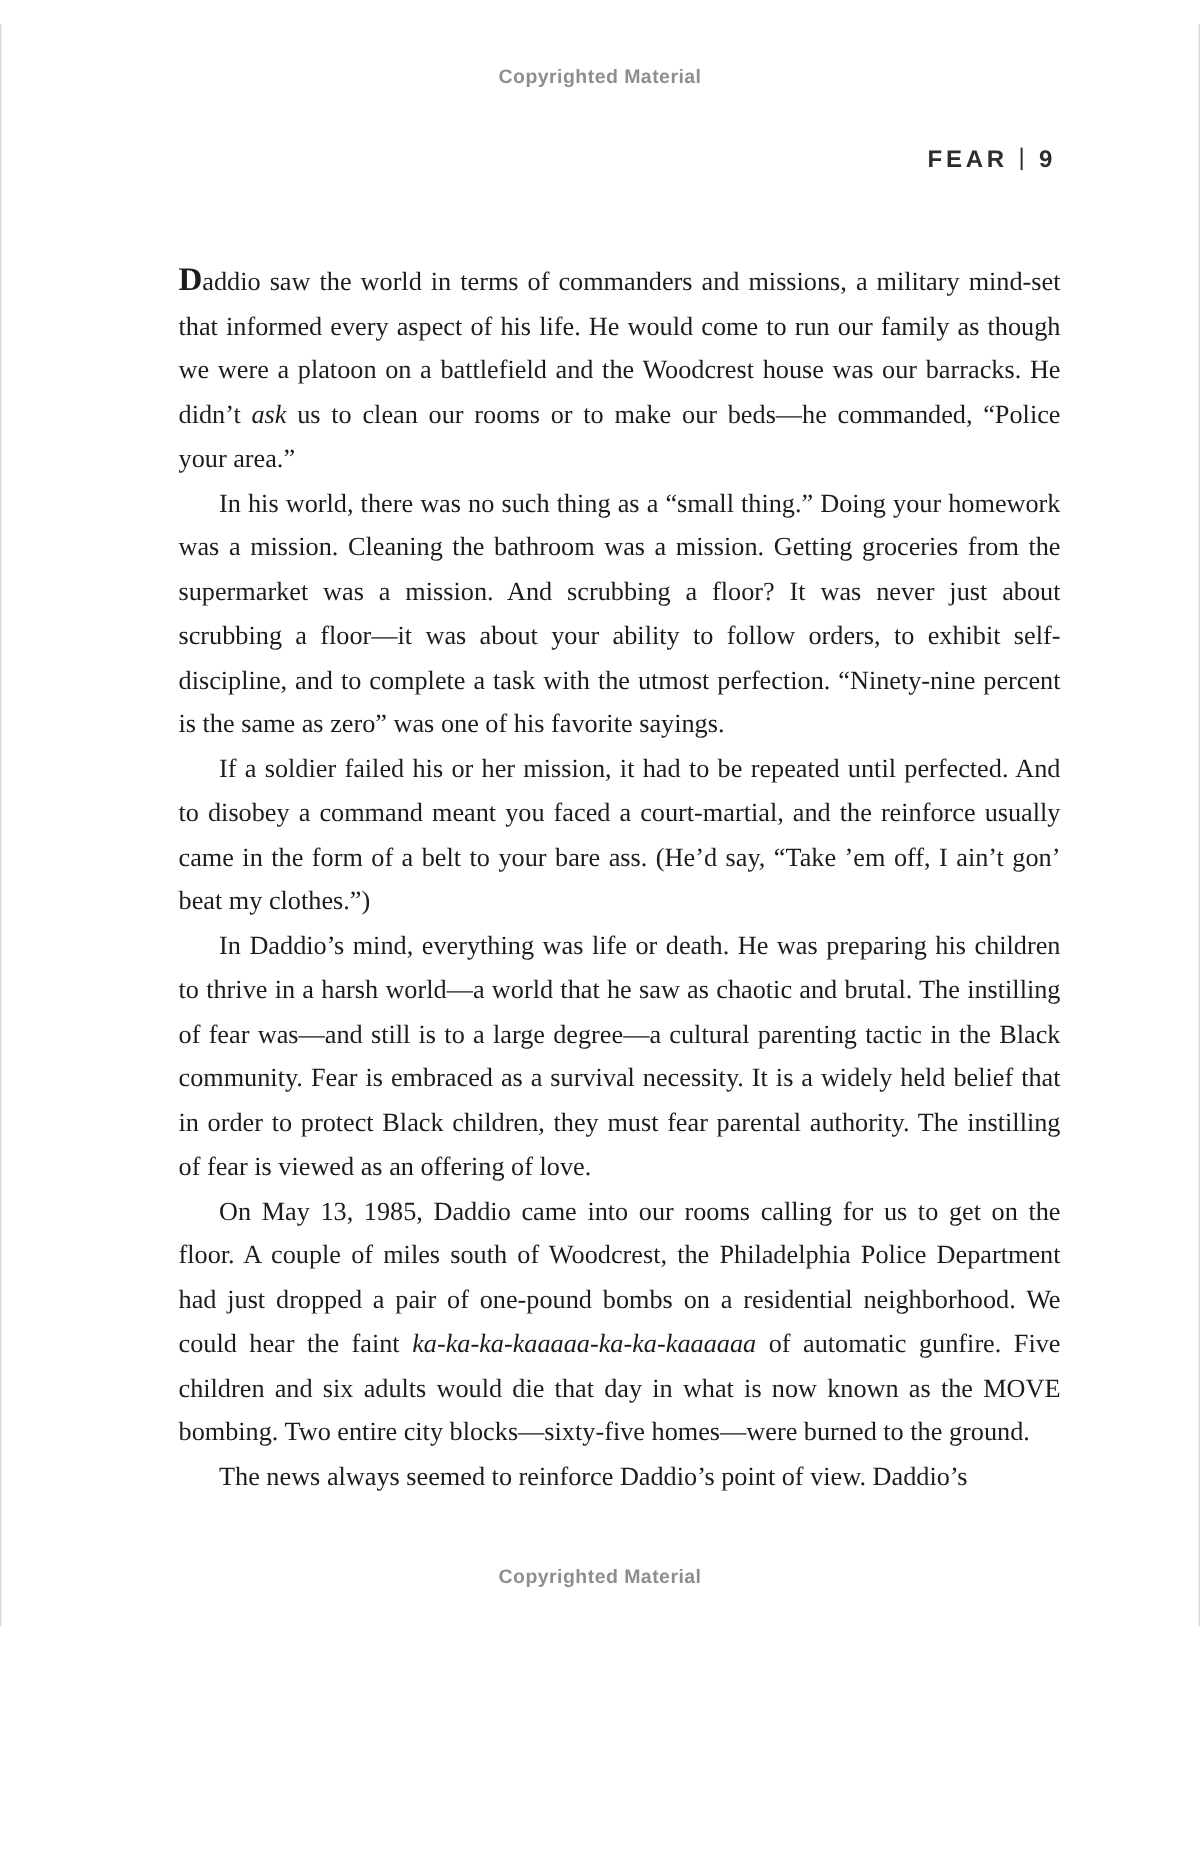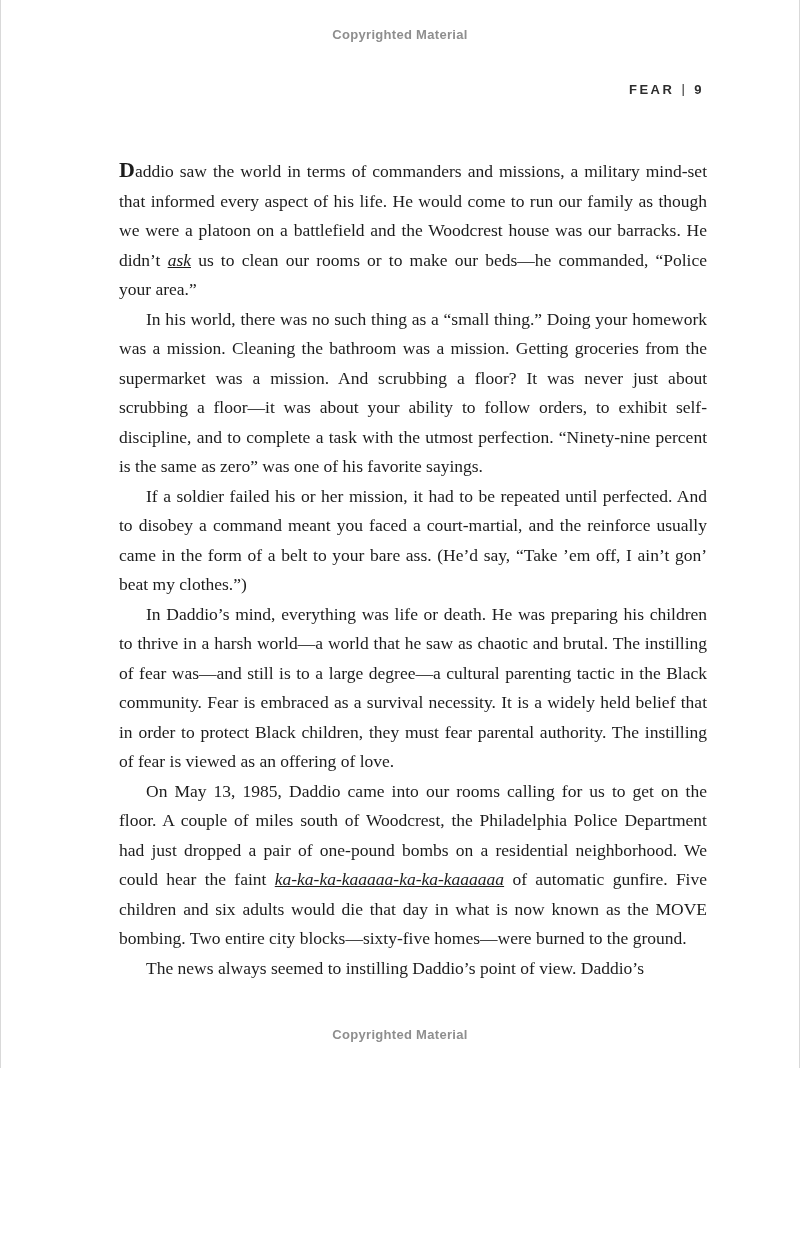--- a/index.html
+++ b/index.html
@@ -3,21 +3,21 @@
 <meta charset="utf-8">
 <style>
   * { margin: 0; padding: 0; box-sizing: border-box; }
   html, body { background: #ffffff; }
   body { font-family: "Liberation Serif", "DejaVu Serif", serif; }
 
   .page {
     position: relative;
     width: 800px;
     height: 1068px;
-    margin: 0 auto;
+    margin: 16px auto;
     background: #ffffff;
     border-left: 1px solid #d9d9d9;
     border-right: 1px solid #d9d9d9;
     overflow: hidden;
   }
 
   .copyright {
     position: absolute;
     left: 0;
     width: 100%;
@@ -30,21 +30,21 @@
   }
   .copyright.top { top: 27px; }
   .copyright.bottom { bottom: 26px; }
 
   .running-header {
     position: absolute;
     top: 82px;
     right: 95px;
     font-family: "Liberation Sans", sans-serif;
     font-weight: 700;
-    font-size: 13px;
+    font-size: 16px;
     letter-spacing: 2.5px;
     color: #2d2d2d;
     white-space: nowrap;
   }
   .running-header .sep {
     display: inline-block;
     margin: 0 7px;
     font-weight: 400;
     transform: translateY(-1px);
   }
@@ -60,37 +60,37 @@
     text-align: justify;
   }
   .para { text-indent: 0; }
   .para.indent { text-indent: 27px; }
 
   .lead {
     font-weight: 700;
     font-size: 22px;
     line-height: 1;
   }
-  .italic { font-style: italic; text-decoration: underline; }
+  .italic { font-style: italic; }
 </style>
 </head>
 <body>
 
 <div class="page">
 
   <div class="copyright top">Copyrighted Material</div>
 
   <div class="running-header">
     <span>FEAR</span><span class="sep">|</span><span>9</span>
   </div>
 
   <div class="body-text">
       <p class="para"><span class="lead">D</span><span>addio saw the world in terms of commanders and missions, a military mind-set that informed every aspect of his life. He would come to run our family as though we were a platoon on a battlefield and the Woodcrest house was our barracks. He didn’t </span><span class="italic">ask</span><span> us to clean our rooms or to make our beds—he commanded, “Police your area.”</span></p>
       <p class="para indent"><span>In his world, there was no such thing as a “small thing.” Doing your homework was a mission. Cleaning the bathroom was a mission. Getting groceries from the supermarket was a mission. And scrubbing a floor? It was never just about scrubbing a floor—it was about your ability to follow orders, to exhibit self-discipline, and to complete a task with the utmost perfection. “Ninety-nine percent is the same as zero” was one of his favorite sayings.</span></p>
       <p class="para indent"><span>If a soldier failed his or her mission, it had to be repeated until perfected. And to disobey a command meant you faced a court-martial, and the reinforce usually came in the form of a belt to your bare ass. (He’d say, “Take ’em off, I ain’t gon’ beat my clothes.”)</span></p>
       <p class="para indent"><span>In Daddio’s mind, everything was life or death. He was preparing his children to thrive in a harsh world—a world that he saw as chaotic and brutal. The instilling of fear was—and still is to a large degree—a cultural parenting tactic in the Black community. Fear is embraced as a survival necessity. It is a widely held belief that in order to protect Black children, they must fear parental authority. The instilling of fear is viewed as an offering of love.</span></p>
       <p class="para indent"><span>On May 13, 1985, Daddio came into our rooms calling for us to get on the floor. A couple of miles south of Woodcrest, the Philadelphia Police Department had just dropped a pair of one-pound bombs on a residential neighborhood. We could hear the faint </span><span class="italic">ka-ka-ka-kaaaaa-ka-ka-kaaaaaa</span><span> of automatic gunfire. Five children and six adults would die that day in what is now known as the MOVE bombing. Two entire city blocks—sixty-five homes—were burned to the ground.</span></p>
-      <p class="para indent"><span>The news always seemed to instilling Daddio’s point of view. Daddio’s</span></p>
+      <p class="para indent"><span>The news always seemed to reinforce Daddio’s point of view. Daddio’s</span></p>
     </div>
 
   <div class="copyright bottom">Copyrighted Material</div>
 
 </div>
 
 </body></html>

